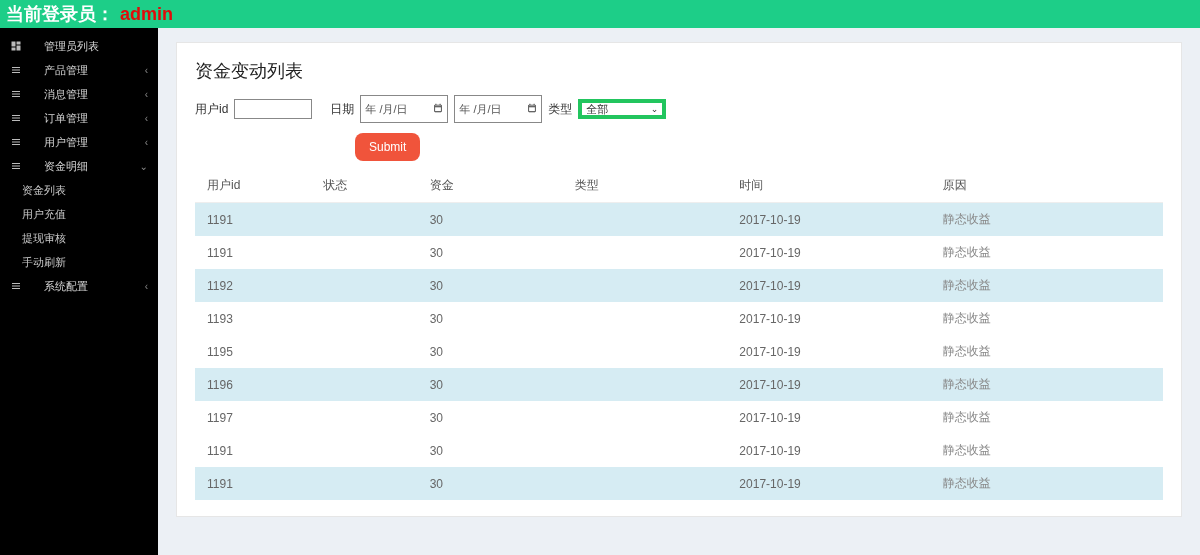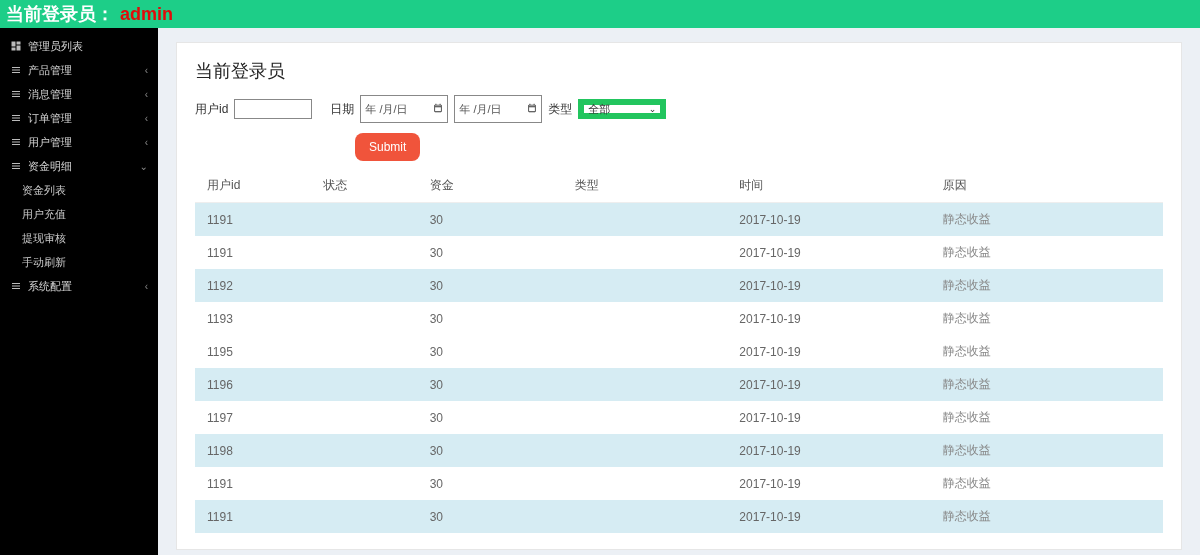--- a/index.html
+++ b/index.html
@@ -28,20 +28,21 @@
   }
   .side-item {
     display: flex;
     align-items: center;
     height: 24px;
     padding: 0 10px;
     font-size: 11px;
     color: #d6d6d6;
     cursor: pointer;
     position: relative;
+    gap: 16px;
   }
   .side-item .icon { width: 12px; height: 12px; margin-right: 6px; display: inline-flex; align-items: center; justify-content: center; }
   .side-item .icon svg { width: 12px; height: 12px; fill: #bbb; }
   .side-item .label { flex: 1; }
   .side-item .caret { font-size: 10px; color: #8a8a8a; }
   .side-sub {
     display: flex;
     align-items: center;
     height: 24px;
     padding-left: 22px;
@@ -64,21 +65,21 @@
   .filter-row { display: flex; align-items: center; gap: 6px; font-size: 12px; color: #333; margin-bottom: 10px; }
   .filter-row label { margin-left: 0; }
   .filter-row .spacer { width: 6px; }
   .txt-input { width: 78px; height: 20px; border: 1px solid #888; }
   .date-field {
     width: 88px; height: 28px; border: 1px solid #888; display: flex; align-items: center;
     justify-content: space-between; padding: 0 4px; color: #555; font-size: 11px; background: #fff;
   }
   .date-field svg { width: 10px; height: 10px; fill: #333; }
   .select {
-    width: 88px; height: 20px; border: 6px solid #22c55e; display: flex; align-items: center;
+    width: 88px; height: 20px; border: 4px solid #22c55e; display: flex; align-items: center;
     justify-content: space-between; padding: 0 4px; font-size: 11px; background: #fff;
   }
   .select .arrow { font-size: 9px; color: #333; }
 
   .submit-wrap { padding-left: 160px; margin-bottom: 8px; }
   .btn-submit {
     background: #f0543b; color: #fff; border: none; padding: 7px 14px;
     font-size: 12px; border-radius: 8px; cursor: pointer;
   }
 
@@ -165,21 +166,21 @@
             <path d="M4 6h16v2H4zm0 5h16v2H4zm0 5h16v2H4z"></path>
           </svg>
         </span>
         <span class="label">系统配置</span>
         <span class="caret">‹</span>
       </div>
     </div>
 
   <div class="main">
     <div class="panel">
-      <div class="page-title">当前登录员</div>
+      <div class="page-title">资金变动列表</div>
 
       <div class="filter-row">
         <label>用户id</label>
         <input class="txt-input" type="text" style="">
         <span class="spacer"></span>
         <label>日期</label>
         <div class="date-field">
           <span>年 /月/日</span>
           <span>
             <svg viewBox="0 0 24 24">
@@ -275,28 +276,20 @@
               <td class="col-reason">静态收益</td>
             </tr>
             <tr class="odd">
               <td>1197</td>
               <td></td>
               <td>30</td>
               <td></td>
               <td>2017-10-19</td>
               <td class="col-reason">静态收益</td>
             </tr>
-            <tr class="even">
-              <td>1198</td>
-              <td></td>
-              <td>30</td>
-              <td></td>
-              <td>2017-10-19</td>
-              <td class="col-reason">静态收益</td>
-            </tr>
             <tr class="odd">
               <td>1191</td>
               <td></td>
               <td>30</td>
               <td></td>
               <td>2017-10-19</td>
               <td class="col-reason">静态收益</td>
             </tr>
             <tr class="even">
               <td>1191</td>

